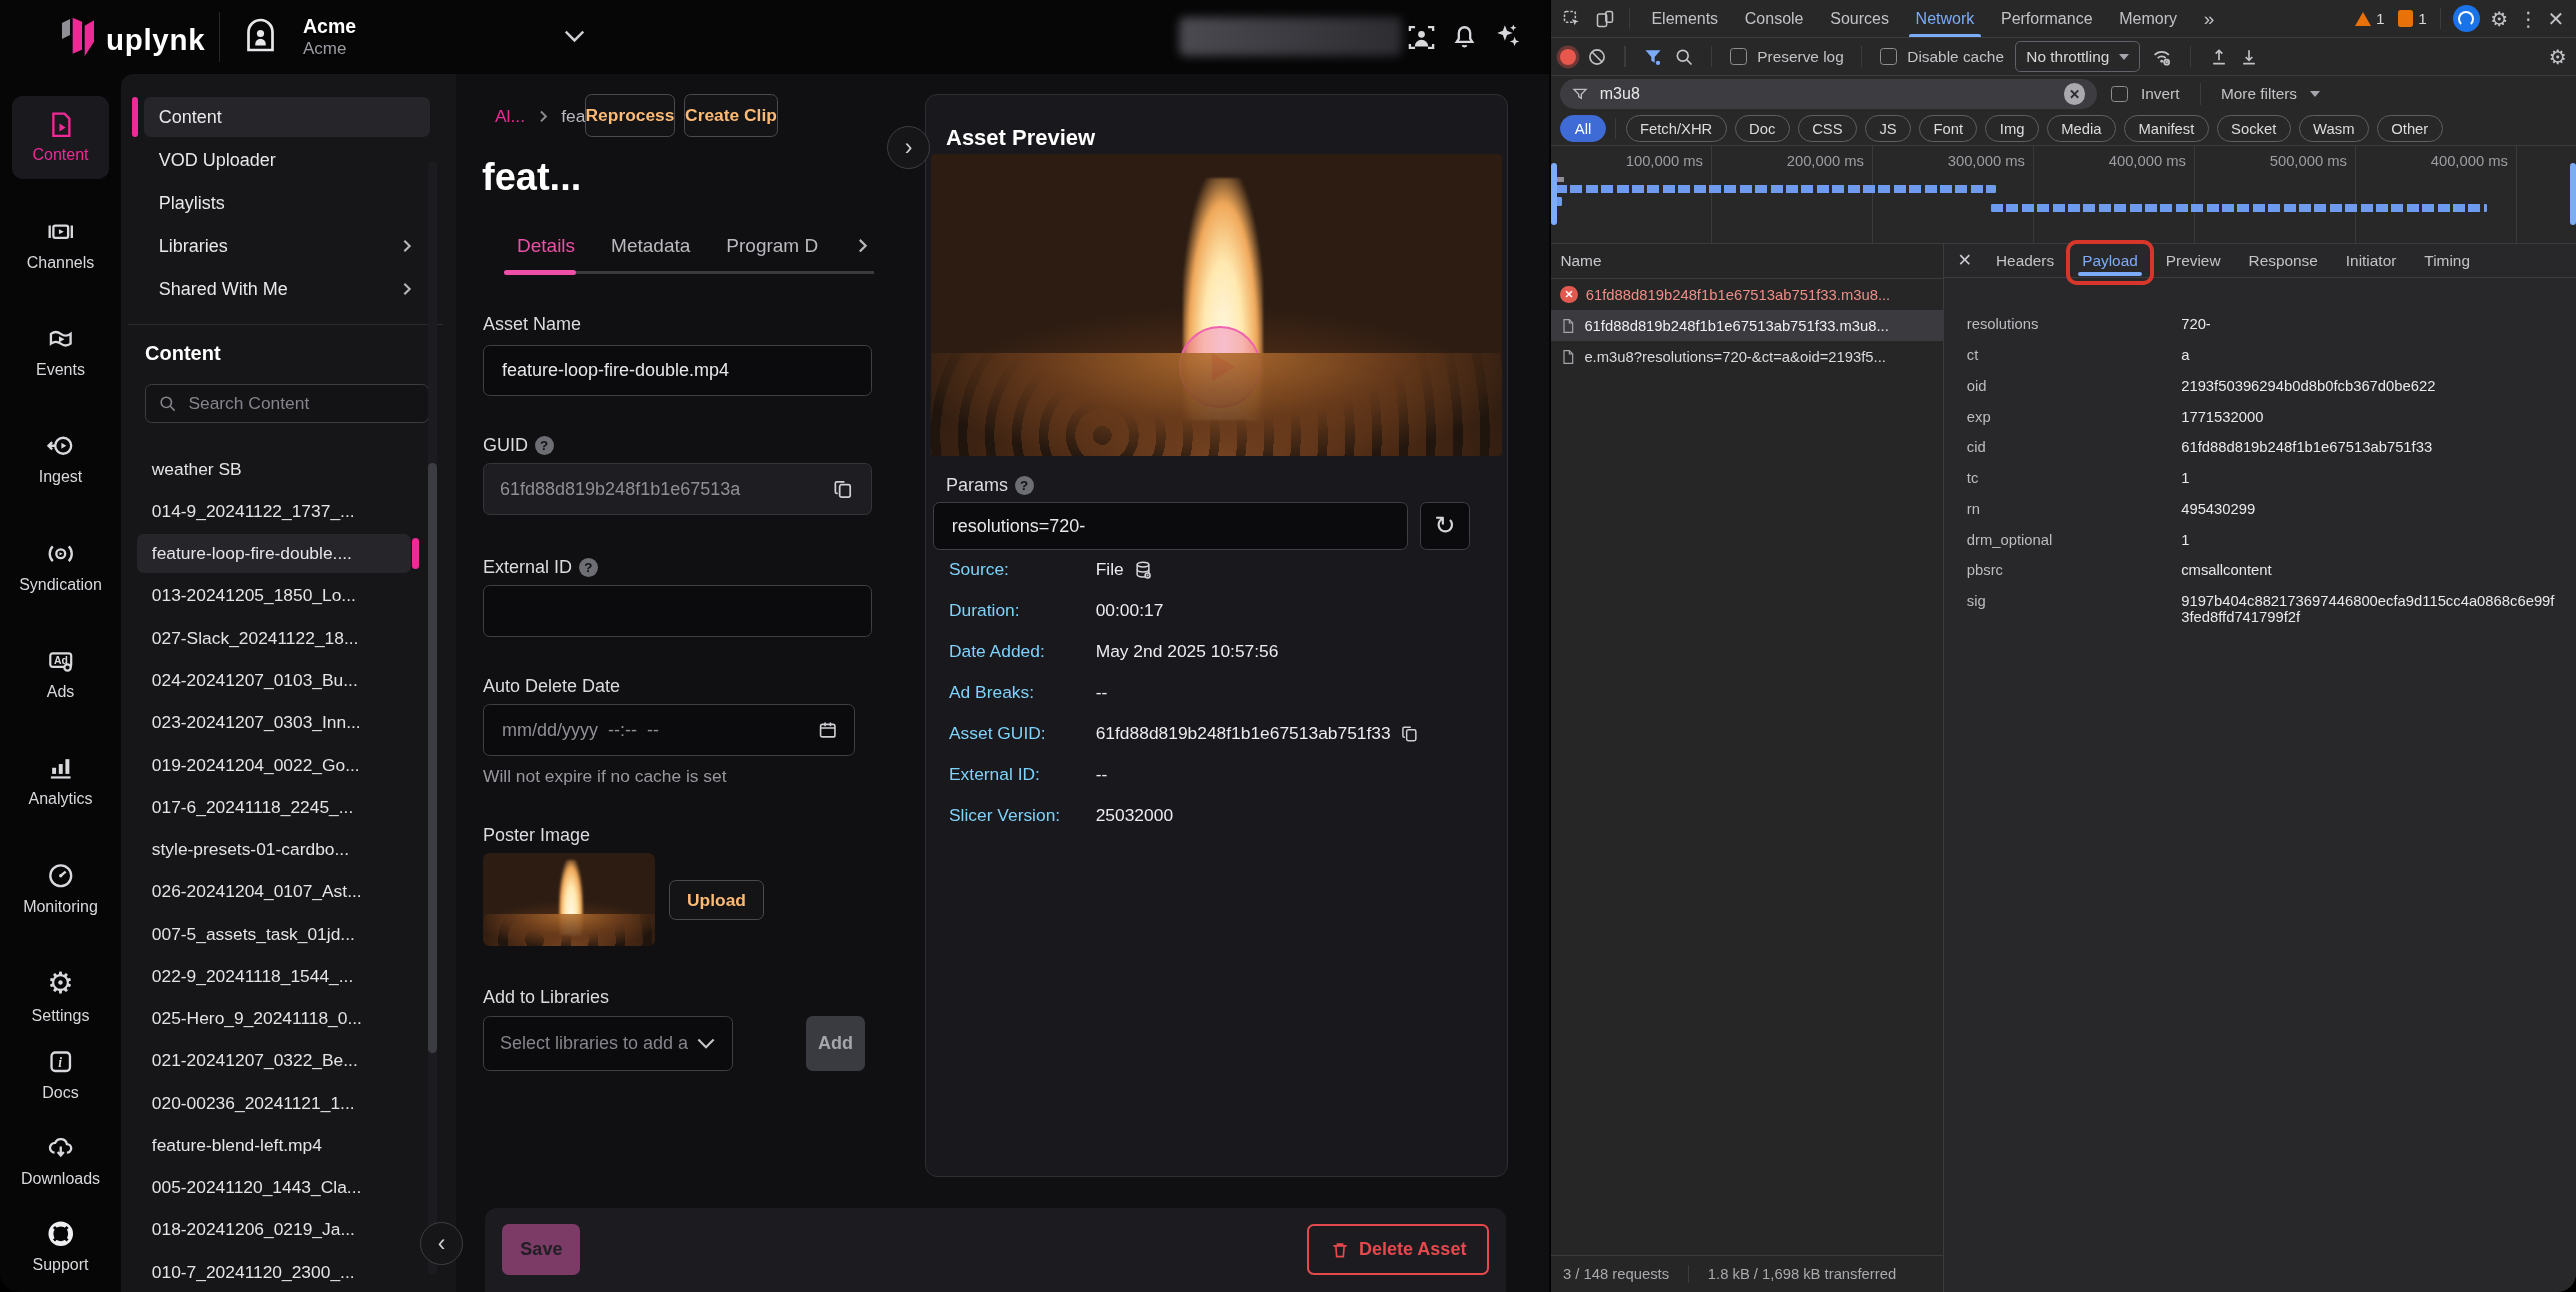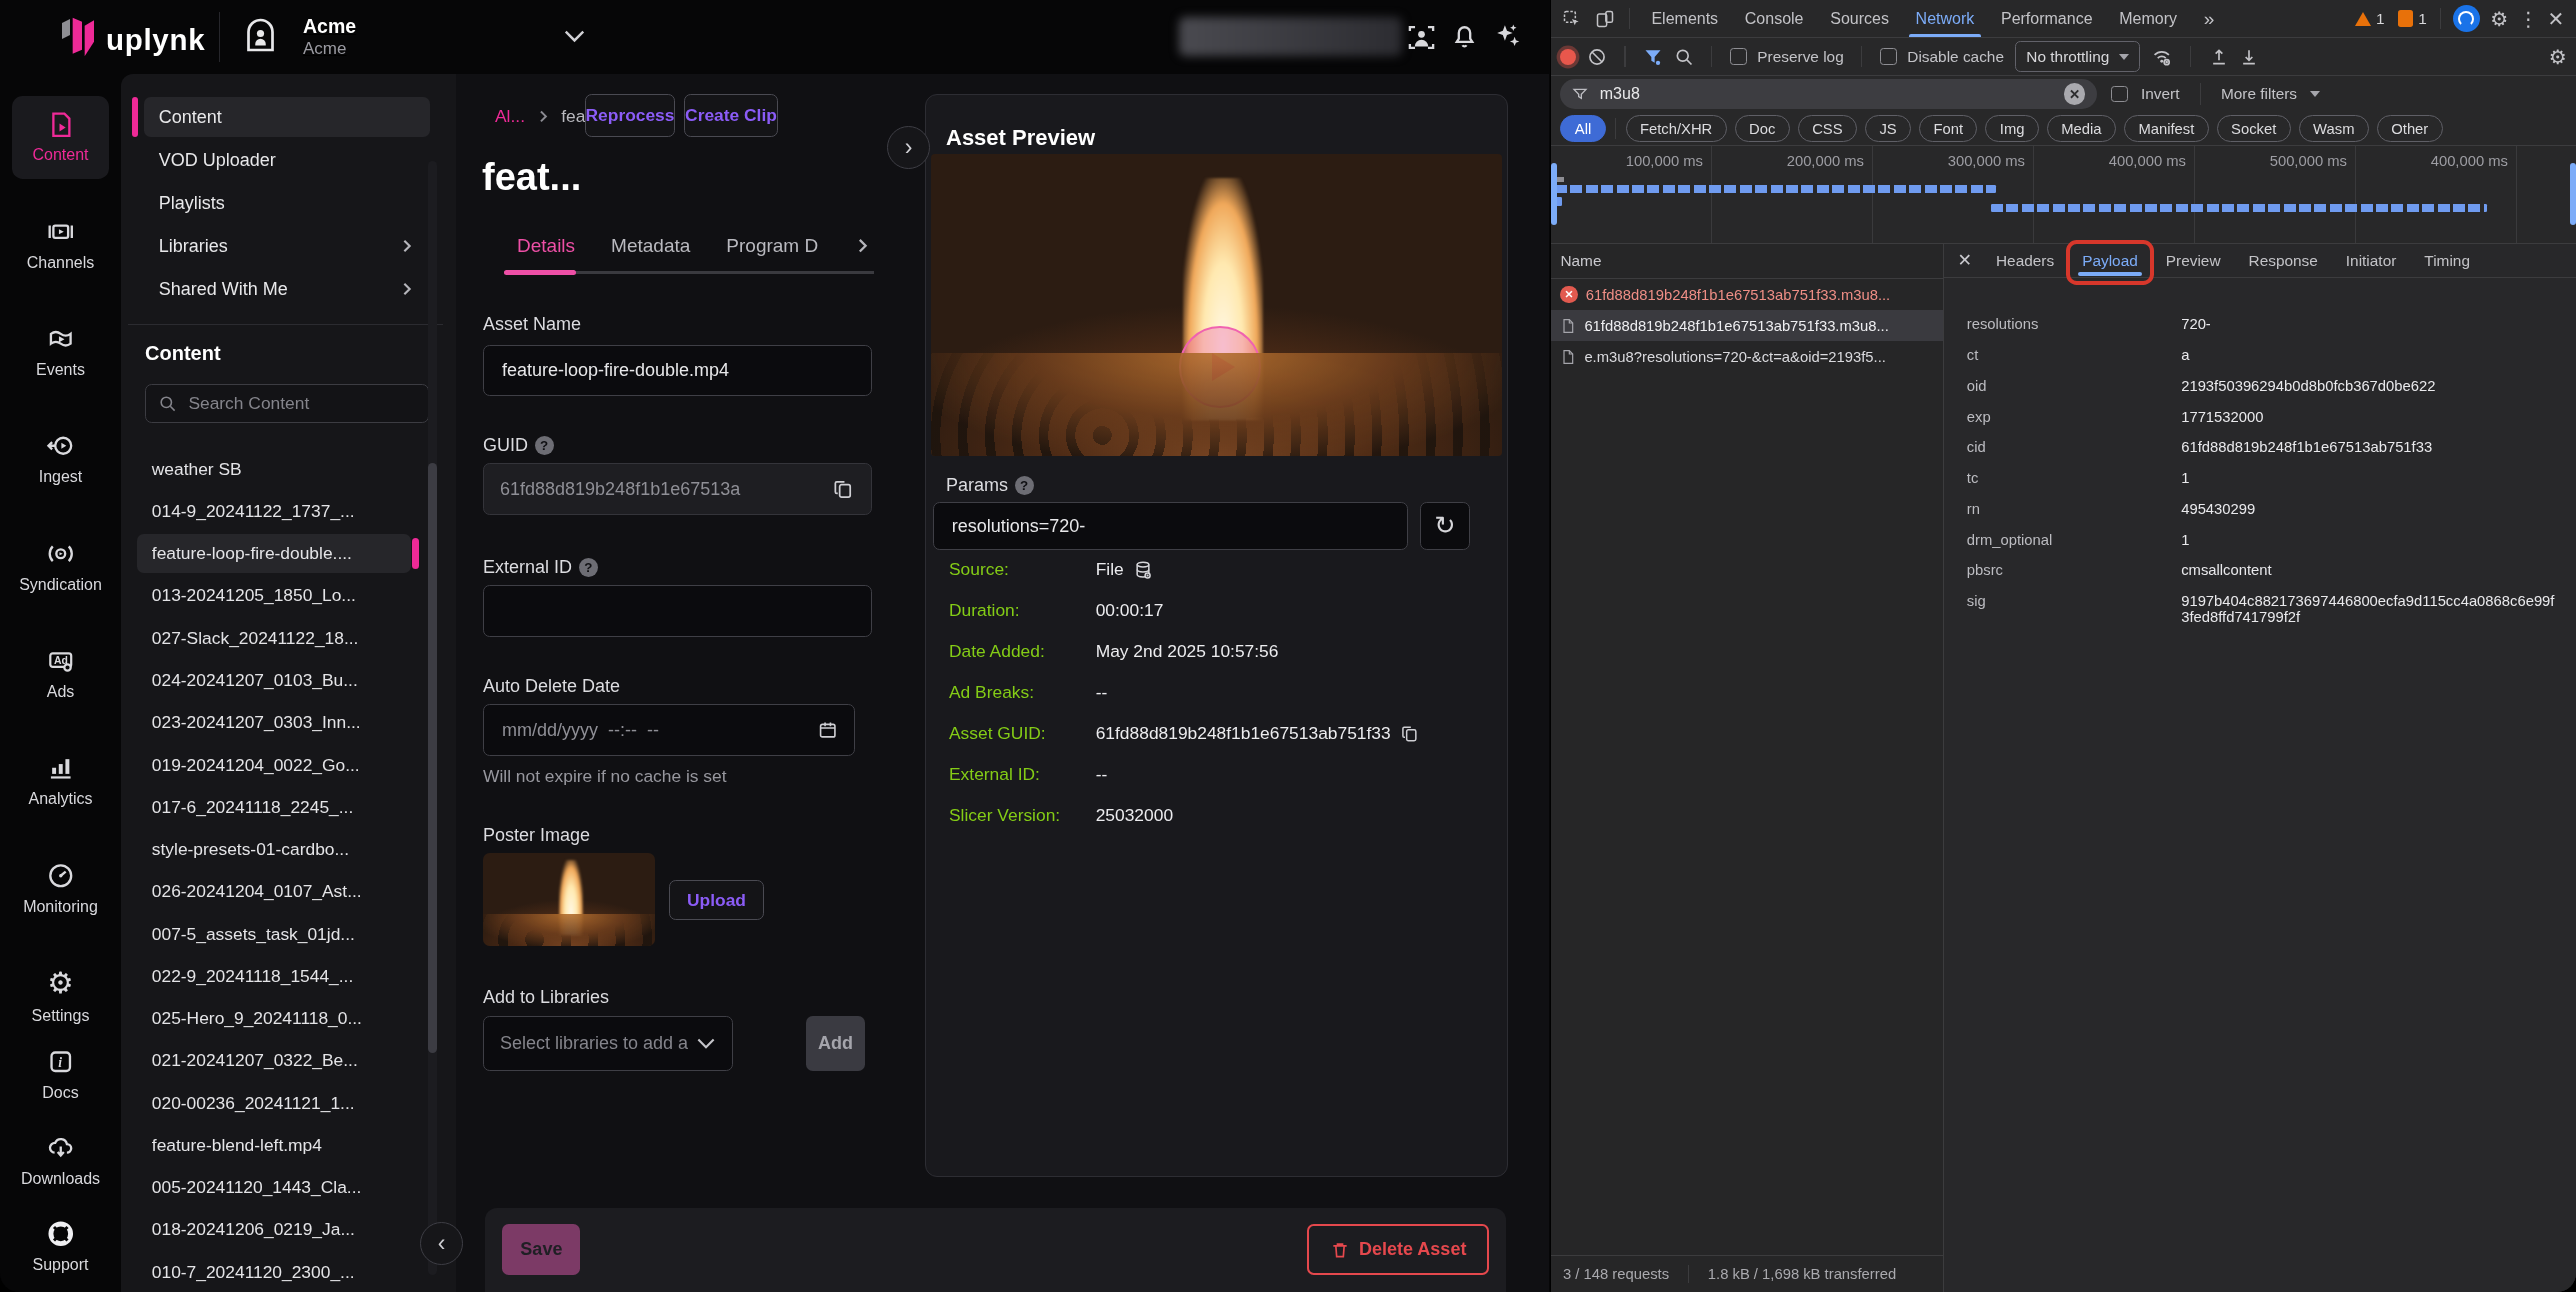--- a/index.html
+++ b/index.html
@@ -27,37 +27,37 @@
   .searchbox input::placeholder{color:#84848b;}
   .asset-row{position:absolute;left:16px;width:274px;height:39px;display:flex;align-items:center;padding:0 14.8px;box-sizing:border-box;color:#e4e4e7;font-size:17.4px;white-space:nowrap;overflow:hidden;border-radius:6.7px;cursor:pointer;}
   .asset-row.sel{background:#26262a;}
   .scrolltrack{position:absolute;left:307px;top:87px;width:9.4px;height:1114px;background:#1c1c20;border-radius:5.4px;}
   .scrollthumb{position:absolute;left:307px;width:9.4px;background:#3c3c43;border-radius:5.4px;}
 
   
   .main-bg{left:456px;top:74px;width:1093px;height:1218px;background:#101013;}
   .crumb{font-size:17.4px;color:#b9b9bf;}
   .crumb.pink{color:#ee2a97;}
-  .btn{display:flex;align-items:center;justify-content:center;gap:8px;border:1.3px solid #4a4a52;border-radius:6.7px;background:#141417;color:#8b5cf6;font-size:17.4px;font-weight:bold;cursor:pointer;box-sizing:border-box;}
+  .btn{display:flex;align-items:center;justify-content:center;gap:8px;border:1.3px solid #4a4a52;border-radius:6.7px;background:#141417;color:#fdba74;font-size:17.4px;font-weight:bold;cursor:pointer;box-sizing:border-box;}
   .page-title{font-size:38px;font-weight:bold;color:#fff;}
   .tab{font-size:19px;color:#b9b9bf;cursor:pointer;}
   .tab.active{color:#ee4fa6;}
   .fieldlabel{font-size:18px;color:#dcdce0;display:flex;align-items:center;gap:6.7px;}
   .qmark{width:19px;height:19px;border-radius:50%;background:#6d6d74;color:#101013;font-size:13.4px;font-weight:bold;display:inline-flex;align-items:center;justify-content:center;}
   .input{background:#0b0b0e;border:1.3px solid #3f3f46;border-radius:6.7px;box-sizing:border-box;display:flex;align-items:center;padding:12px 16px;font-size:18px;color:#e8e8ea;}
   .input input{flex:1;background:transparent;border:0;outline:0;color:#e8e8ea;font-size:18px;font-family:inherit;min-width:0;}
   .input input::placeholder{color:#8f8f96;}
   .note{font-size:17.4px;color:#97979e;}
   .fire{background:radial-gradient(ellipse 60% 50% at 50% 100%,#8a4f28 0%,#5a3118 45%,#2c1c12 100%),#241a13;position:relative;overflow:hidden;}
   .fire::before{content:"";position:absolute;left:44%;top:8%;width:14%;height:80%;background:radial-gradient(ellipse at 50% 70%,#fff8e6 0%,#ffe9b0 35%,#f0a85a 60%,rgba(120,60,25,0) 78%);filter:blur(1.3px);}
   .fire::after{content:"";position:absolute;left:0;bottom:0;width:100%;height:34%;background:radial-gradient(ellipse at 50% 0%,#b5702f 0%,#6a3c1c 45%,rgba(30,20,12,.2) 80%),repeating-radial-gradient(circle at 30% 80%,#1d140e 0 9.4px,rgba(0,0,0,0) 9.4px 27px);opacity:.9;}
   .playbtn{position:absolute;width:78px;height:78px;border-radius:50%;border:2.7px solid #f062b0;background:rgba(236,110,175,.42);display:flex;align-items:center;justify-content:center;}
   .playbtn .tri{width:0;height:0;border-left:23px solid #f73fa0;border-top:14.8px solid transparent;border-bottom:14.8px solid transparent;margin-left:6.7px;}
   .card{background:#19191d;border:1.3px solid #2d2d33;border-radius:12px;box-sizing:border-box;}
-  .kv-label{color:#84cc16;font-size:17.4px;}
+  .kv-label{color:#7dd3fc;font-size:17.4px;}
   .kv-value{color:#ececef;font-size:17.4px;display:flex;align-items:center;gap:9.4px;}
   .circle-toggle{width:43px;height:43px;border-radius:50%;background:#161619;border:1.3px solid #3e3e45;color:#cfcfd4;font-size:23px;display:flex;align-items:center;justify-content:center;cursor:pointer;box-sizing:border-box;}
   .save-btn{background:#7c3a66;color:#1f1f24;font-weight:bold;font-size:18px;border-radius:6.7px;display:flex;align-items:center;justify-content:center;cursor:pointer;}
   .delete-btn{border:2px solid #e5484d;color:#e5484d;font-weight:bold;font-size:18px;border-radius:6.7px;display:flex;align-items:center;justify-content:center;gap:9.4px;cursor:pointer;box-sizing:border-box;background:transparent;}
 
   
   .devtools{left:1550px;top:0;width:1026px;height:1292px;background:#282829;border-left:1.3px solid #000;box-sizing:border-box;color:#cdcdd1;}
   .dt-row{display:flex;align-items:center;box-sizing:border-box;border-bottom:0.7px solid #3c3c3e;}
   .dt-tab{padding:0 12px;font-size:16px;color:#c3c3c7;height:100%;display:flex;align-items:center;position:relative;cursor:pointer;white-space:nowrap;}
   .dt-tab.active{color:#7cacf8;}

